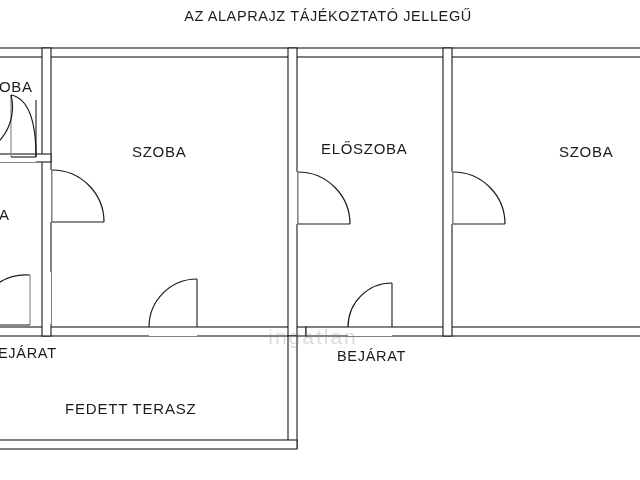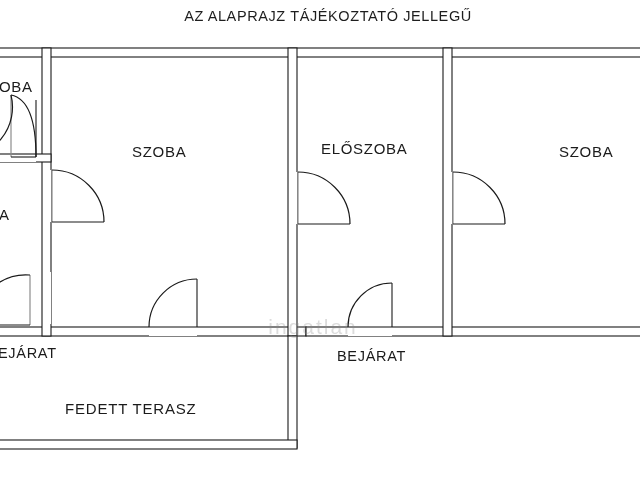--- a/index.html
+++ b/index.html
@@ -74,21 +74,21 @@
     stroke-width: 1.2;
   }
   .thin-line {
     stroke: #1a1a1a;
     stroke-width: 1.1;
     fill: none;
   }
   #watermark {
     position: absolute;
     left: 218px;
-    top: 310px;
+    top: 320px;
     width: 190px;
     height: 34px;
     font-family: "Liberation Sans", sans-serif;
     font-size: 21px;
     letter-spacing: 2px;
     color: rgba(140,140,140,0.30);
     pointer-events: none;
     user-select: none;
     text-align: center;
     line-height: 34px;

